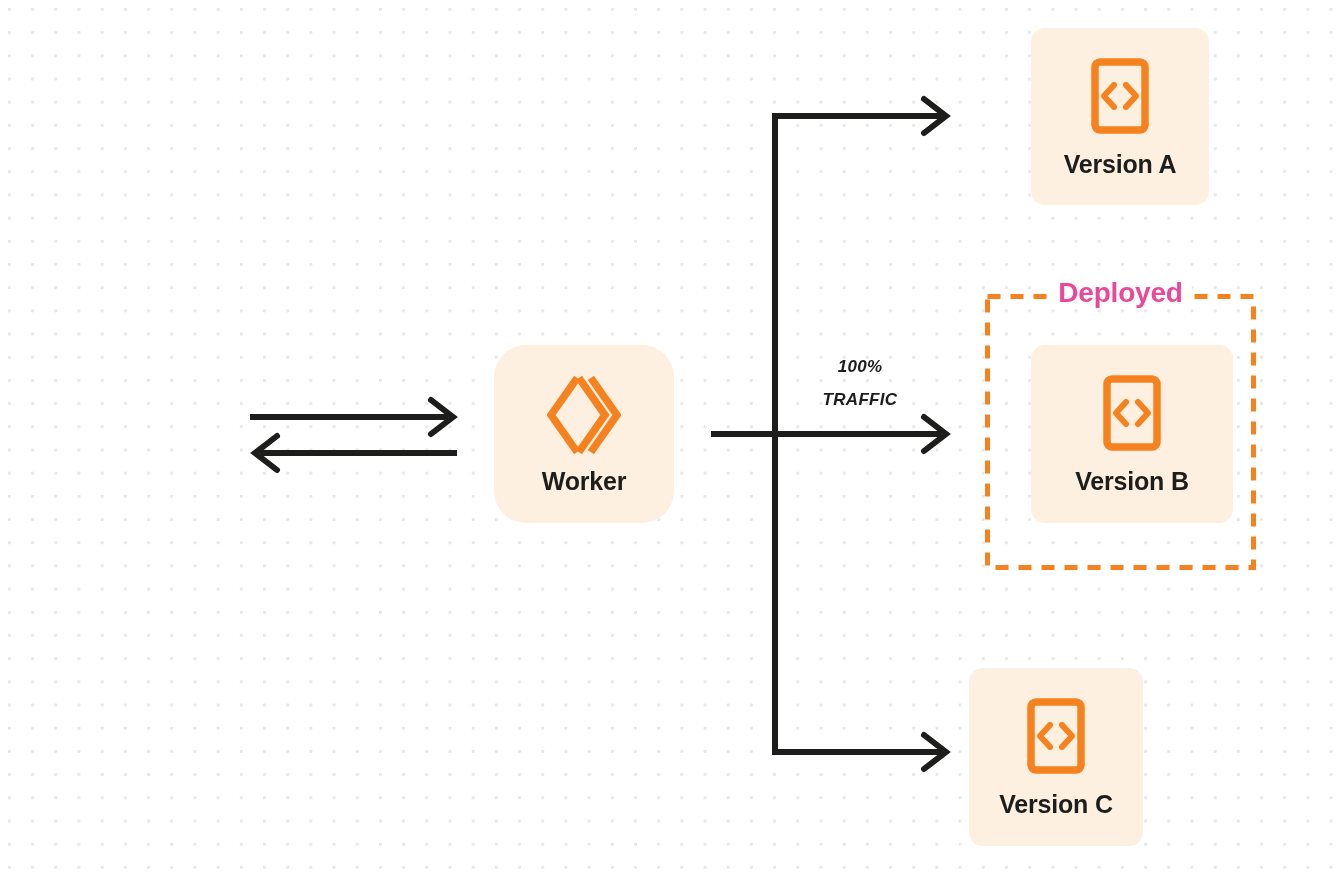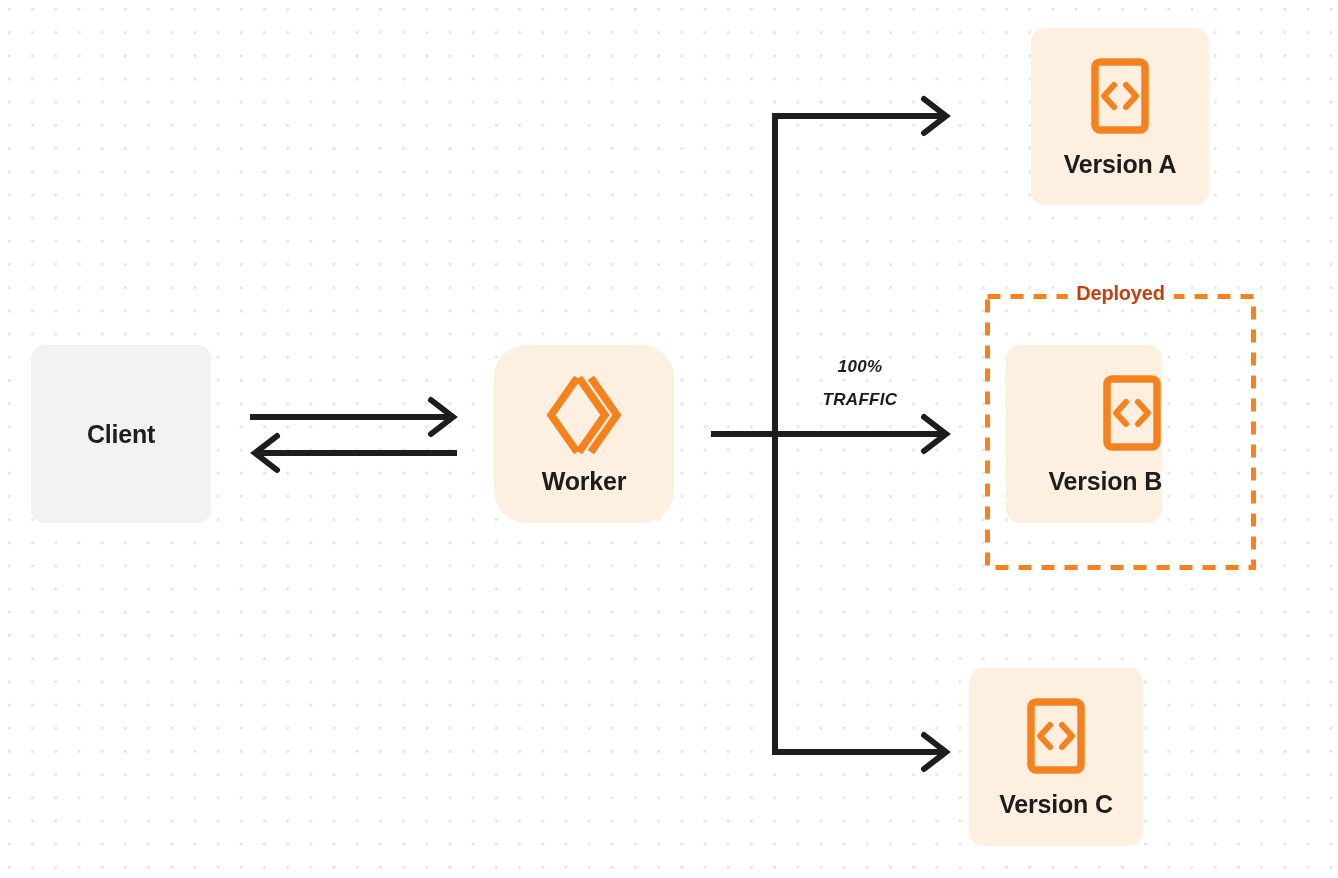--- a/index.html
+++ b/index.html
@@ -57,21 +57,21 @@
     background: #fdf0e0;
   }
   .node.worker {
     left: 494px;
     top: 345px;
     width: 180px;
     height: 178px;
     border-radius: 32px;
   }
   .node.ver-a { left: 1031px; top: 28px;  width: 178px; height: 177px; }
-  .node.ver-b { left: 1006px; top: 345px; width: 156px; height: 178px; align-items: flex-end; }
+  .node.ver-b { left: 1031px; top: 345px; width: 202px; height: 178px; }
   .node.ver-c { left: 969px; top: 662px; width: 174px; height: 178px; margin-top: 6px; }
 
   .node .icon-wrap {
     display: flex;
     align-items: center;
     justify-content: center;
     margin-bottom: 17px;
   }
   .node.worker .icon-wrap { margin-bottom: 14px; }
 
@@ -92,23 +92,23 @@
     height: 100%;
     overflow: visible;
   }
   .deployed-label {
     position: absolute;
     left: 50%;
     top: -16px;
     transform: translateX(-50%);
     background: #ffffff;
     padding: 0 9px;
-    font-size: 20px;
+    font-size: 28px;
     font-weight: bold;
-    color: #c2410c;
+    color: #ec4899;
     letter-spacing: -0.2px;
     line-height: 30px;
     white-space: nowrap;
   }
 
   
   .connectors {
     position: absolute;
     left: 0;
     top: 0;
@@ -169,23 +169,20 @@
         <polyline points="924,735 946,752 924,769" stroke-linecap="round" stroke-linejoin="miter"></polyline>
       </g>
     </g>
   </svg>
 
   <div class="traffic-label">
     <span class="t-line">100%</span>
     <span class="t-line">TRAFFIC</span>
   </div>
 
-  <div class="node client">
-    <span class="node-label">Client</span>
-  </div>
 
   <div class="node cream worker">
     <span class="icon-wrap">
       <svg width="74" height="80" viewBox="0 0 74 80" fill="none" stroke="#f6821f" stroke-width="7.5" stroke-linecap="square" stroke-linejoin="miter">
         <polyline points="28,6 4,40 28,74"></polyline>
         <polyline points="34,6 58,40 34,74"></polyline>
         <polyline points="46,6 70,40 46,74"></polyline>
       </svg>
     </span>
     <span class="node-label">Worker</span>

